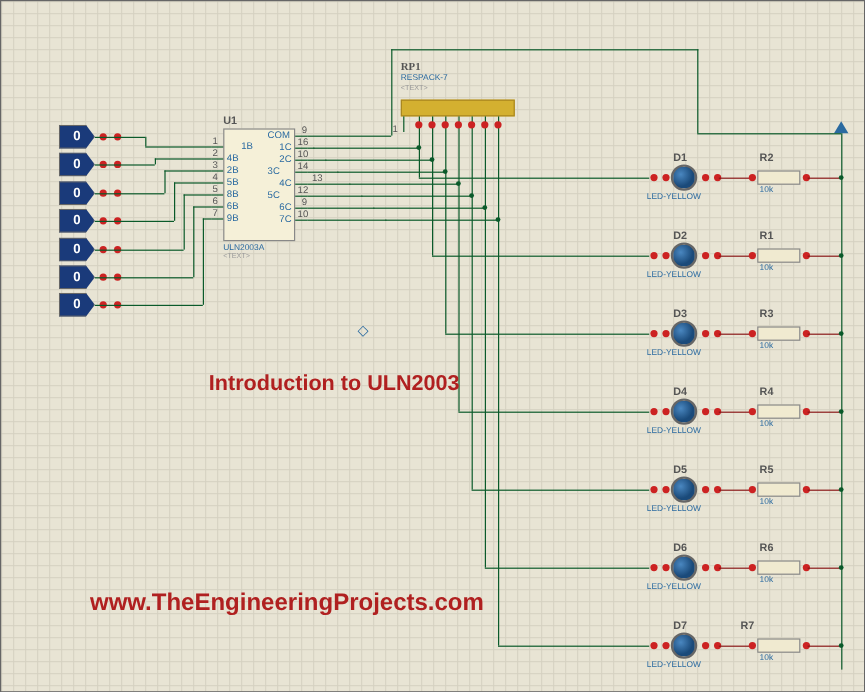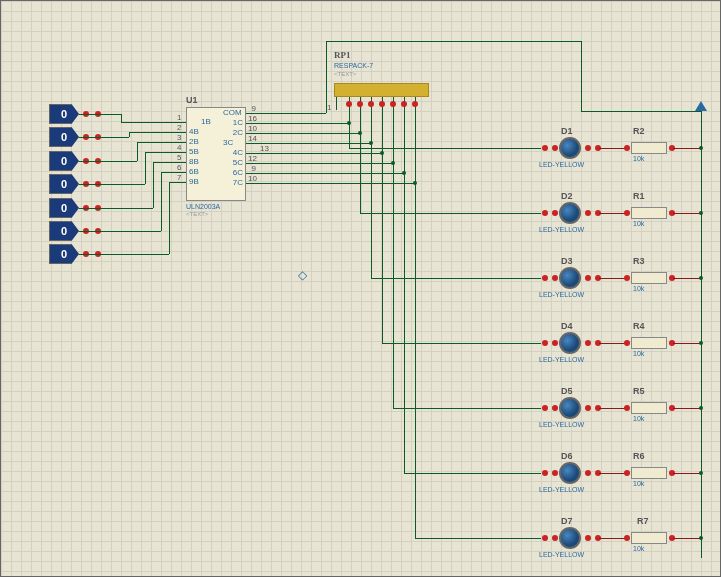--- a/index.html
+++ b/index.html
@@ -142,21 +142,21 @@
         <div class="ic-pinnum" style="left:247px; top:123px; text-align:right; width:8px;">10</div>
         <div class="ic-label" style="left:222px; top:127px; text-align:right; width:20px;">2C</div>
         <div class="wire h" style="left:245px; top:142px; width:10px;"></div>
         <div class="ic-pinnum" style="left:247px; top:133px; text-align:right; width:8px;">14</div>
         <div class="ic-label" style="left:222px; top:137px; text-align:left; width:20px;">3C</div>
         <div class="wire h" style="left:245px; top:152px; width:10px;"></div>
         <div class="ic-pinnum" style="left:247px; top:143px; text-align:right; width:8px;margin-left:12px;">13</div>
         <div class="ic-label" style="left:222px; top:147px; text-align:right; width:20px;">4C</div>
         <div class="wire h" style="left:245px; top:162px; width:10px;"></div>
         <div class="ic-pinnum" style="left:247px; top:153px; text-align:right; width:8px;">12</div>
-        <div class="ic-label" style="left:222px; top:157px; text-align:right; width:20px;">5C</div>
+        <div class="ic-label" style="left:222px; top:157px; text-align:left; width:20px;">5C</div>
         <div class="wire h" style="left:245px; top:172px; width:10px;"></div>
         <div class="ic-pinnum" style="left:247px; top:163px; text-align:right; width:8px;">9</div>
         <div class="ic-label" style="left:222px; top:167px; text-align:right; width:20px;">6C</div>
         <div class="wire h" style="left:245px; top:182px; width:10px;"></div>
         <div class="ic-pinnum" style="left:247px; top:173px; text-align:right; width:8px;">10</div>
         <div class="ic-label" style="left:222px; top:177px; text-align:right; width:20px;">7C</div>
       </div>
   </div>
 
   <div>
@@ -366,32 +366,34 @@
       <div>
         <div class="pin-dot" style="left:541px; top:534px;"></div>
         <div class="pin-dot" style="left:551px; top:534px;"></div>
         <div class="led" style="left:558px; top:526px;"></div>
         <div class="pin-dot" style="left:584px; top:534px;"></div>
         <div class="pin-dot" style="left:594px; top:534px;"></div>
       </div>
       <div class="partname" style="left:538px; top:550px;">LED-YELLOW</div>
       <div class="subtext" style="left:538px; top:559px;"><text></text></div>
       <div class="wire r" style="left:598px; top:537px; width:30px;"></div>
-      <div class="ref" style="left:636px; top:515px;">R7</div>
+      <div class="ref" style="left:616px; top:515px;">R7</div>
       <div>
         <div class="pin-dot" style="left:623px; top:534px;"></div>
         <div class="res" style="left:630px; top:531px;"></div>
         <div class="pin-dot" style="left:668px; top:534px;"></div>
       </div>
       <div class="partname" style="left:632px; top:544px;">10k</div>
       <div class="subtext" style="left:632px; top:552px;"><text></text></div>
       <div class="wire r" style="left:672px; top:537px; width:28px;"></div>
       <div class="dot" style="left:700px; top:537px;"></div>
     </div>
 
   <div class="wire v" style="left:700px; top:110px; height:447px;"></div>
   <div class="power" style="left:694px; top:100px;"></div>
   <div class="wire h" style="left:580px; top:110px; width:120px;"></div>
 
   <div class="origin" style="left:297px; top:267px;">◇</div>
 
+  <div class="title" style="left:173px; top:308px; font-size:18px;">Introduction to ULN2003</div>
+  <div class="title" style="left:74px; top:490px; font-size:20px;">www.TheEngineeringProjects.com</div>
 
 </div>
 
 </body></html>

